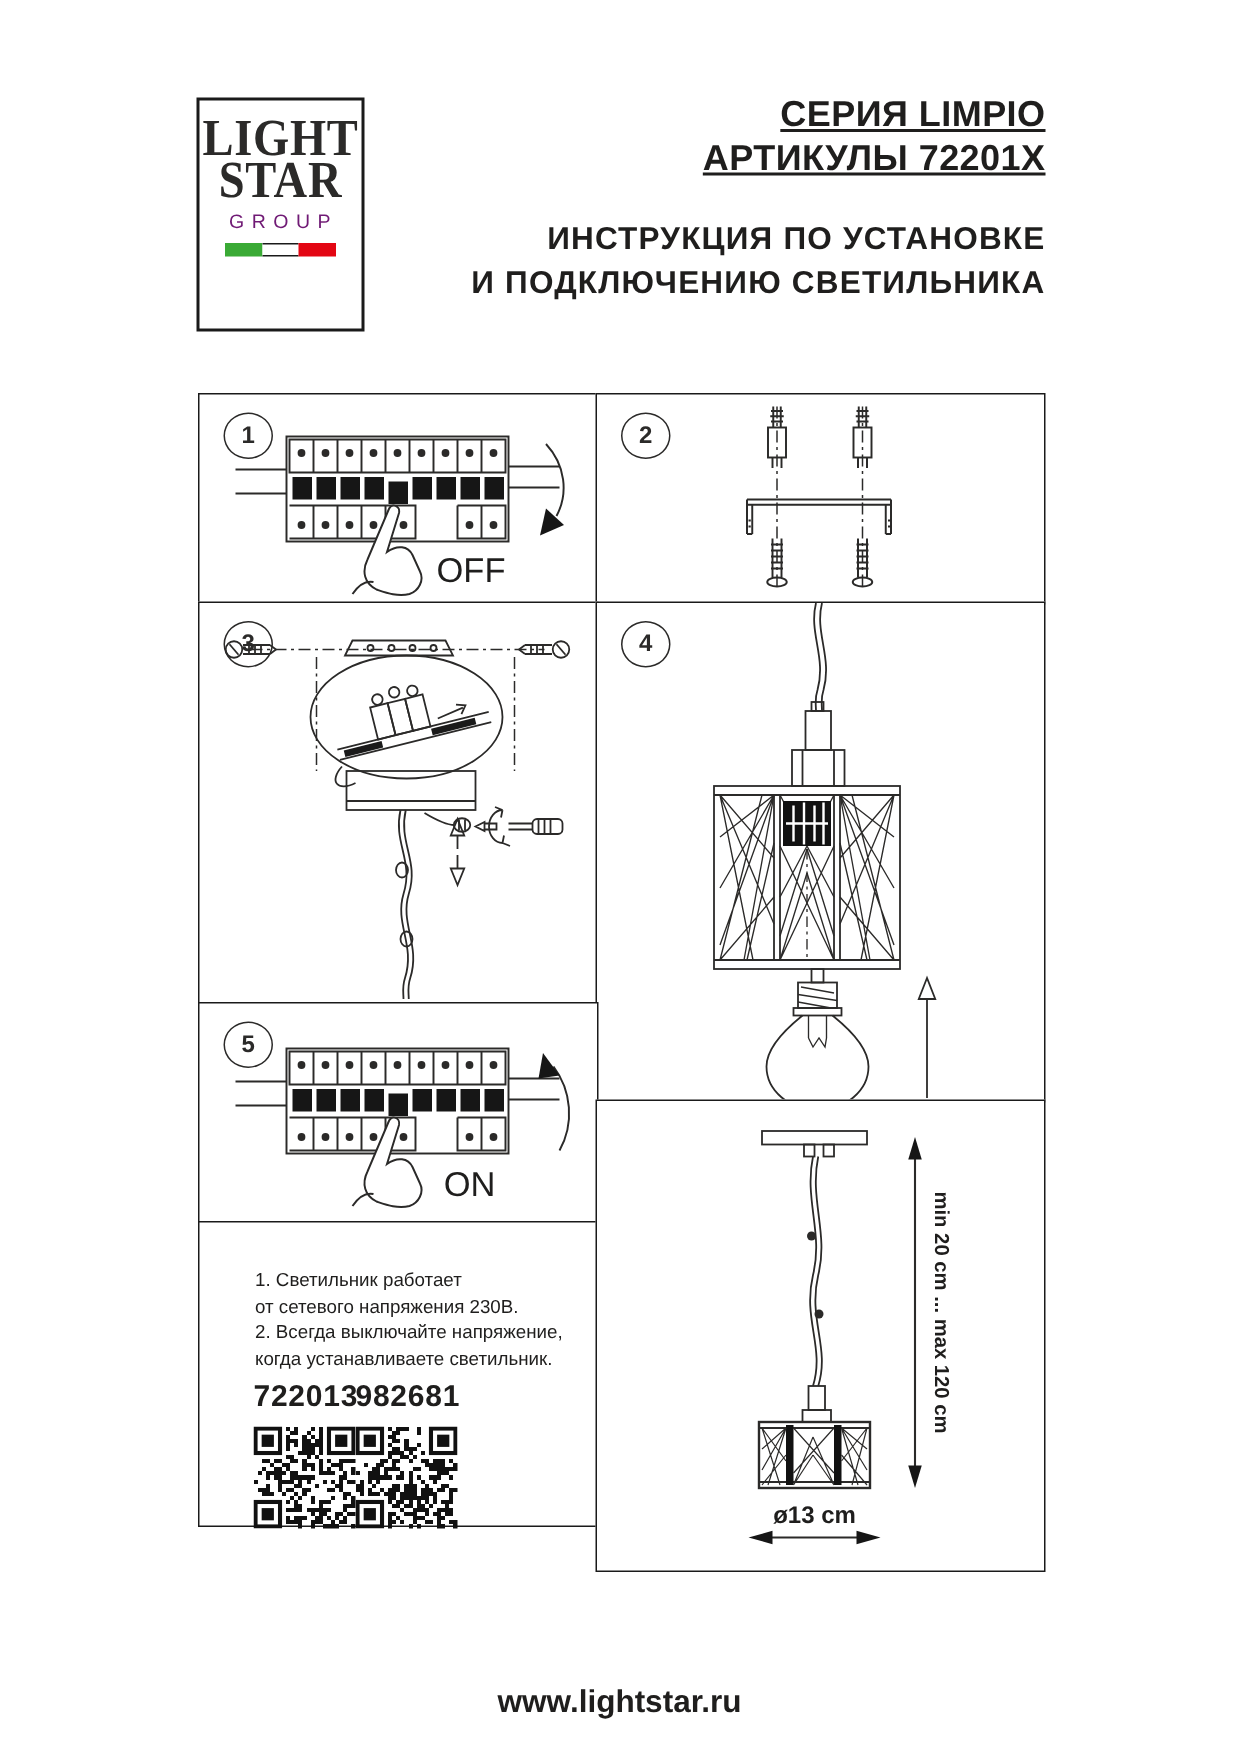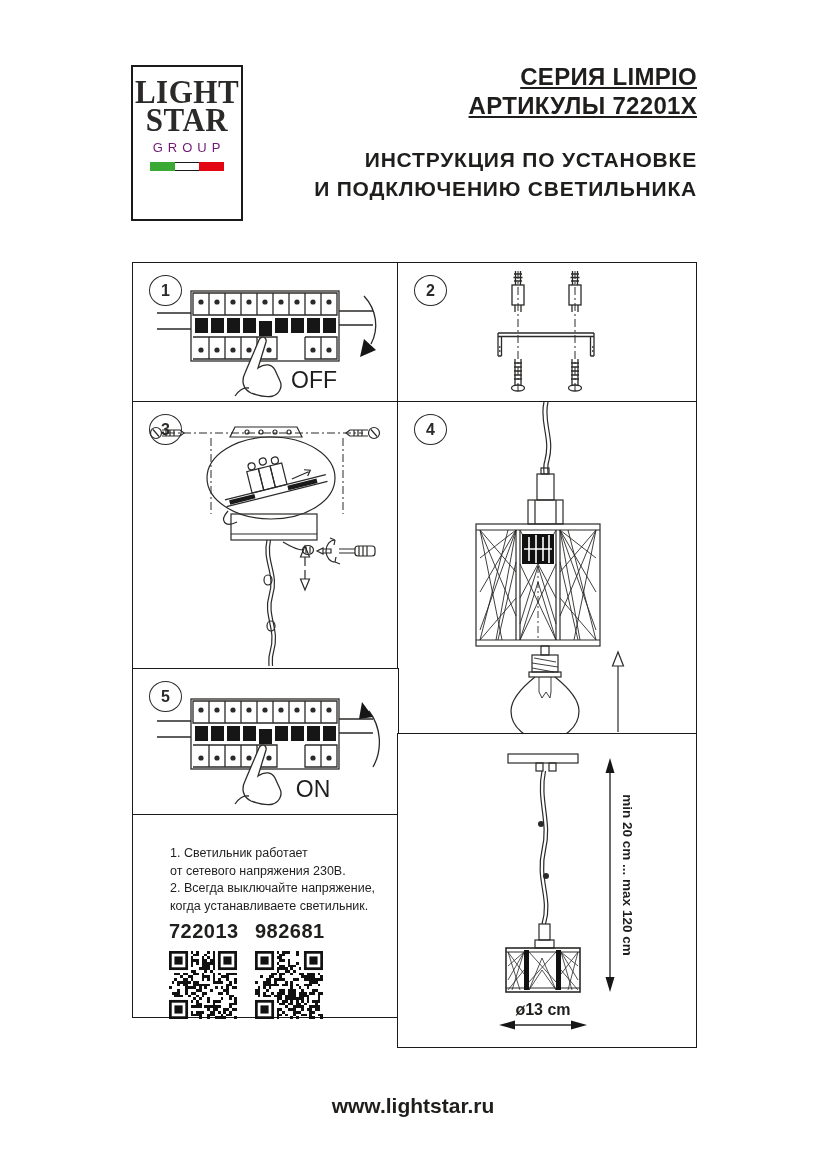--- a/index.html
+++ b/index.html
@@ -46,27 +46,27 @@
     position:absolute; left:16px; top:12px; width:33px; height:31px;
     border:1.4px solid #2b2a29; border-radius:50%;
     display:flex; align-items:center; justify-content:center;
     font-size:16px; font-weight:bold; color:#2b2a29;
   }
   .panel svg { position:absolute; left:0; top:0; }
   svg text { font-family:"Liberation Sans", sans-serif; }
 
   
   .notes { position:absolute; left:37px; top:30px; font-size:12.5px; line-height:17.5px; color:#1f1e1d; }
-  .codes { position:absolute; left:36px; top:105px; display:flex; gap:18px; }
+  .codes { position:absolute; left:36px; top:105px; display:flex; }
   .code-col { width:68px; text-align:center; }
   .code-label { font-size:20px; font-weight:bold; letter-spacing:0.5px; color:#1f1e1d; }
   .code-col svg { position:static; display:block; width:68px; height:68px; margin-top:8px; }
 
   
-  .site { left:0; top:1094px; width:826px; text-align:center; font-size:21px; font-weight:bold; color:#1f1e1d; }
+  .site { left:0; top:1123px; width:826px; text-align:center; font-size:21px; font-weight:bold; color:#1f1e1d; }
 </style>
 </head>
 <body>
 
 <div>
 
   <div class="abs logo-box">
     <div class="logo-word">LIGHT</div>
     <div class="logo-word">STAR</div>
     <div class="logo-group">GROUP</div>

